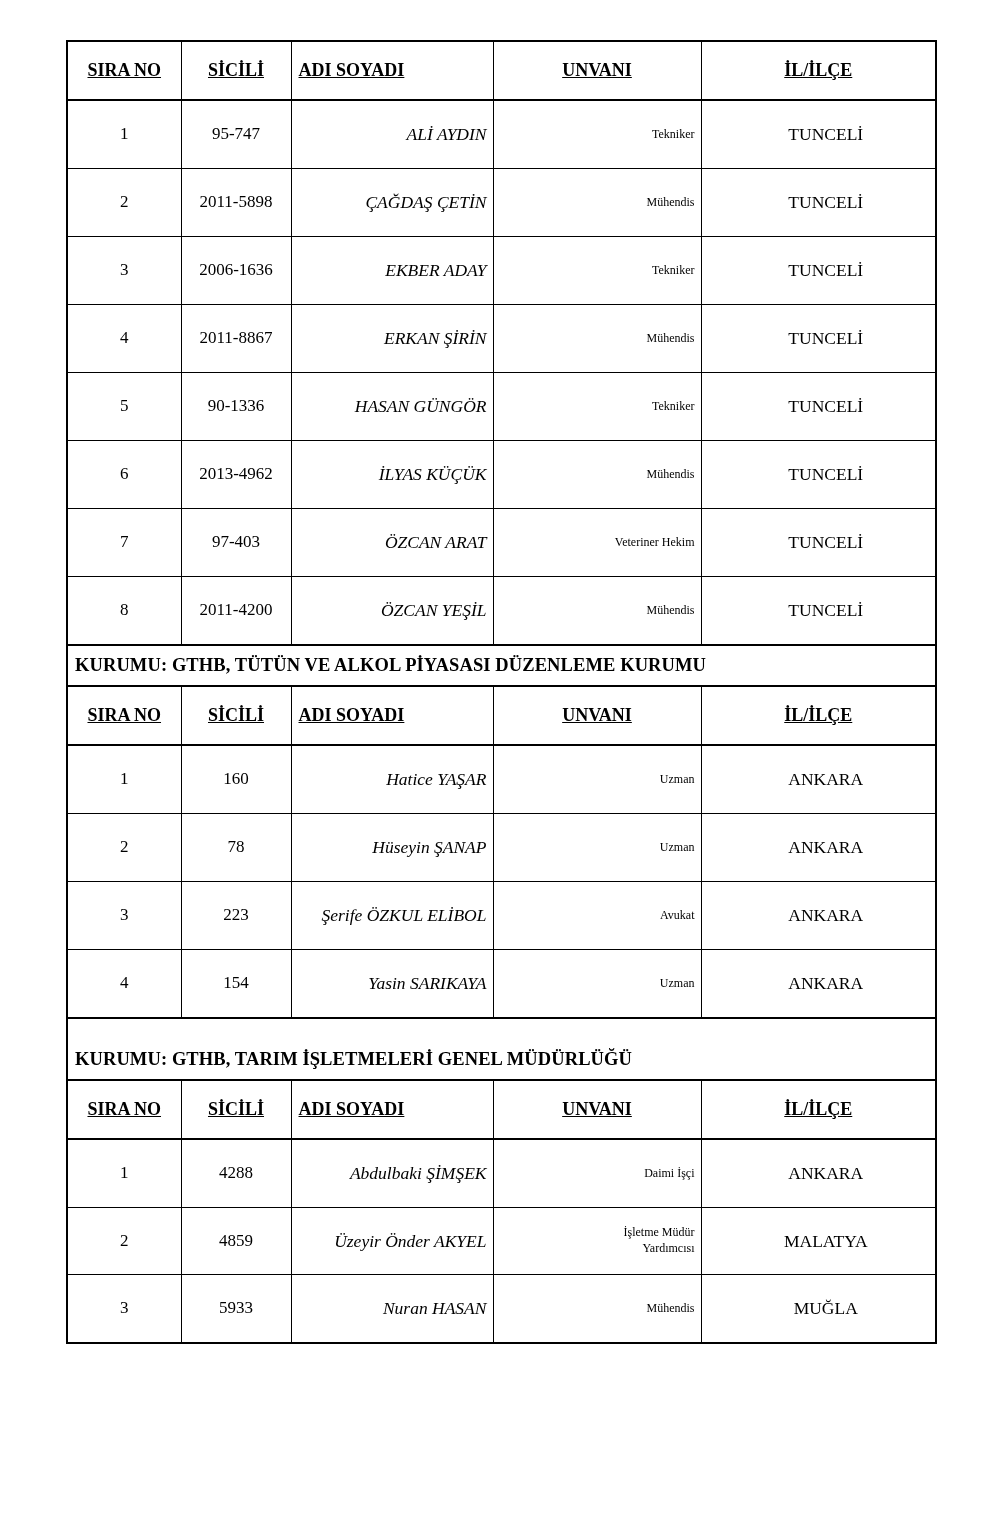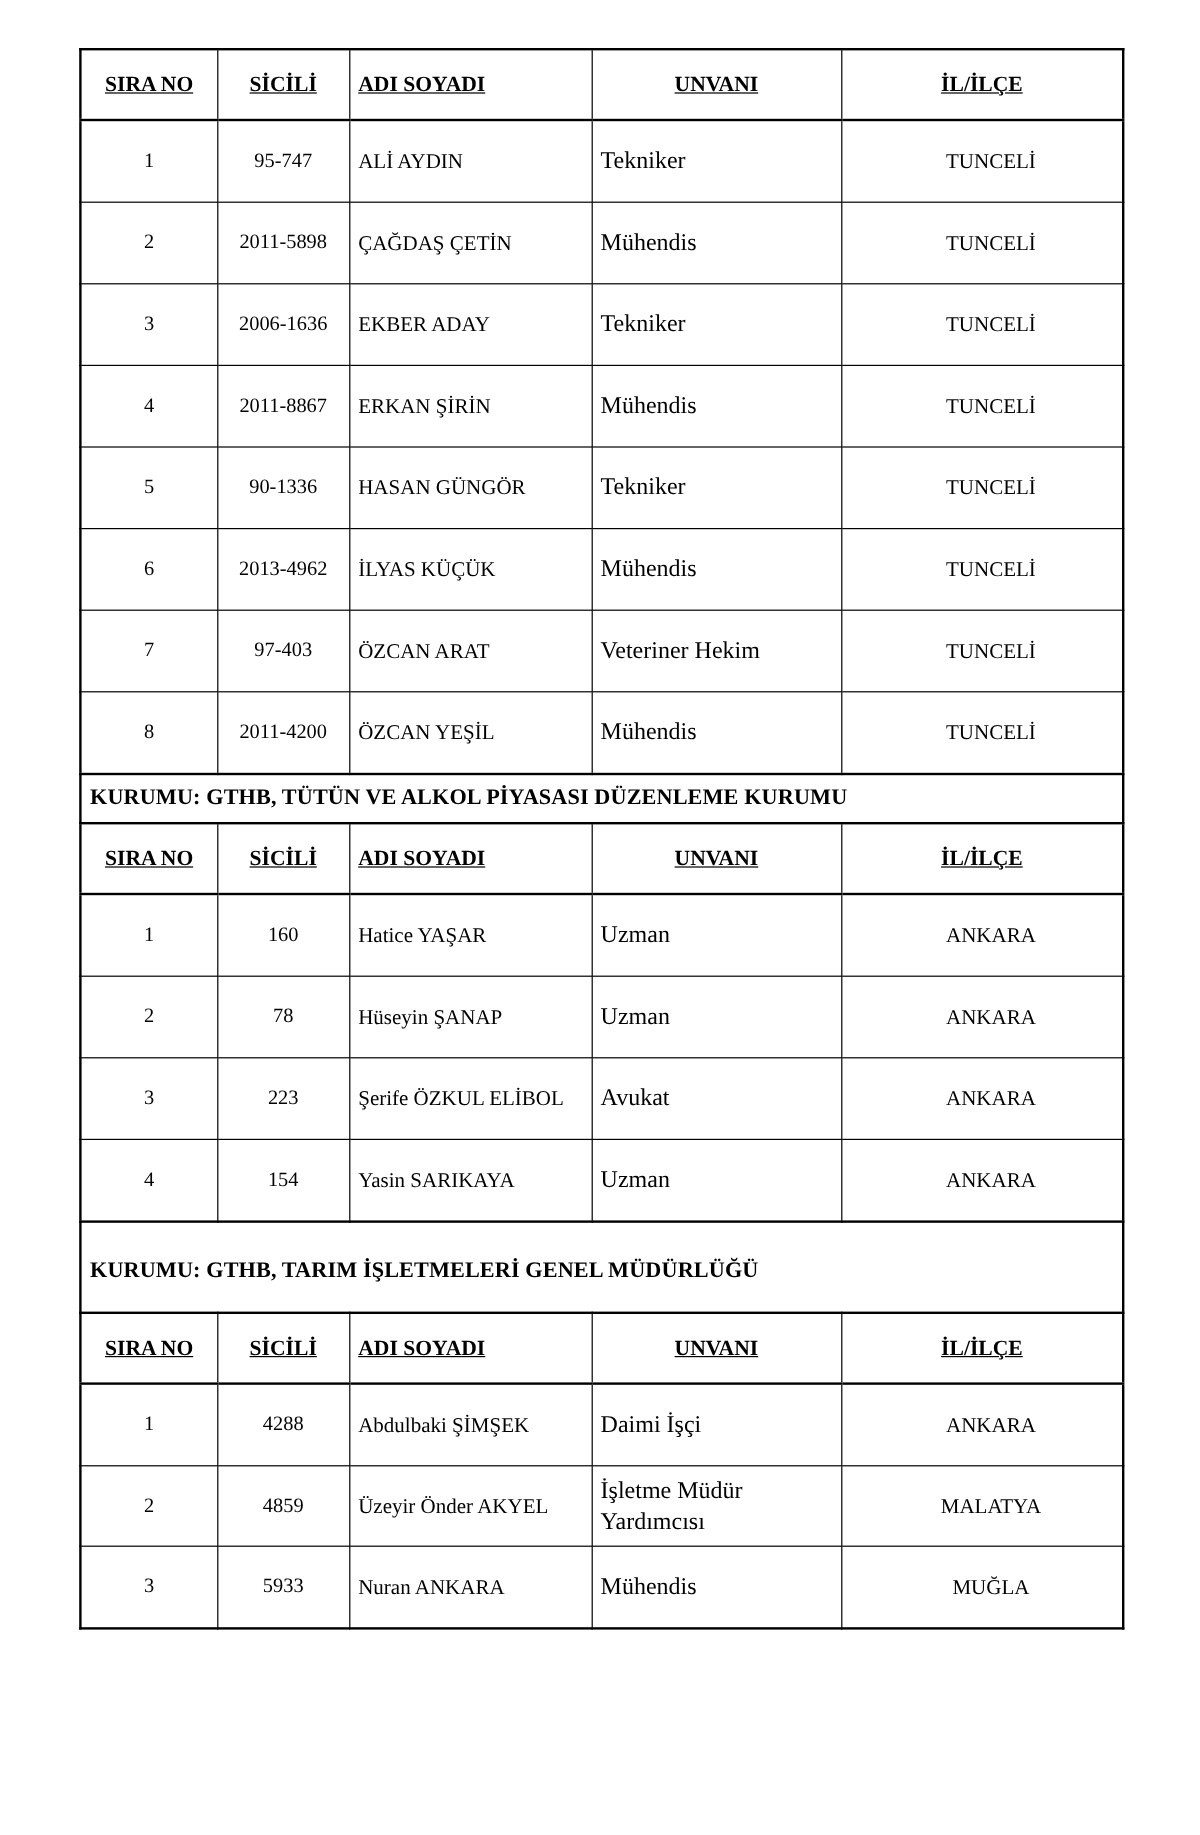--- a/index.html
+++ b/index.html
@@ -54,21 +54,21 @@
     font-size: 18.5px;
     letter-spacing: 0.1px;
     text-align: left;
     padding-left: 7px;
     border-left: 2px solid #000;
     border-right: 2px solid #000;
     border-top: 2px solid #000;
     border-bottom: 2.5px solid #000;
     white-space: nowrap;
   }
-  tr.kurumu-row.tall td { height: 52px; vertical-align: bottom; padding-bottom: 22px; }
+  tr.kurumu-row.tall td { height: 52px; vertical-align: bottom; padding-bottom: 8px; }
 
   
   tr.head-row td {
     height: 57px;
     font-weight: bold;
     font-size: 18px;
     text-align: center;
     border-bottom: 2.5px solid #000;
     text-decoration: underline;
   }
@@ -77,22 +77,22 @@
     padding-left: 7px;
   }
 
   
   tr.data-row td { height: 67px; }
 
   tr.data-row.two-line td { height: 66px; }
 
   td.cell-sira   { text-align: center; font-size: 17px; }
   td.cell-sicili { text-align: center; font-size: 17px; }
-  td.cell-adi    { text-align: left; font-size: 17.5px; padding-left: 7px; }
-  td.cell-unvani { text-align: left; font-size: 20px; padding-left: 7px; }
+  td.cell-adi    { text-align: right; font-size: 17.5px; padding-left: 7px; font-style: italic; }
+  td.cell-unvani { text-align: right; font-size: 12px; padding-left: 7px; }
   td.cell-il     { text-align: center; font-size: 17.5px; padding-left: 21px; }
 
   .two-line-text { display: block; line-height: 1.3; }
 </style>
 </head>
 <body>
 
 <div class="page">
 
   <table class="doc-table">
@@ -232,20 +232,20 @@
         <td class="cell-sicili">4859</td>
         <td class="cell-adi">Üzeyir Önder AKYEL</td>
         <td class="cell-unvani">
             <span class="two-line-text">İşletme Müdür<br>Yardımcısı</span>
           </td>
         <td class="cell-il">MALATYA</td>
       </tr>
       <tr class="data-row">
         <td class="cell-sira">3</td>
         <td class="cell-sicili">5933</td>
-        <td class="cell-adi">Nuran ANKARA</td>
+        <td class="cell-adi">Nuran HASAN</td>
         <td class="cell-unvani">Mühendis</td>
         <td class="cell-il">MUĞLA</td>
       </tr>
     </tbody>
   </table>
 
 </div>
 
 </body></html>

